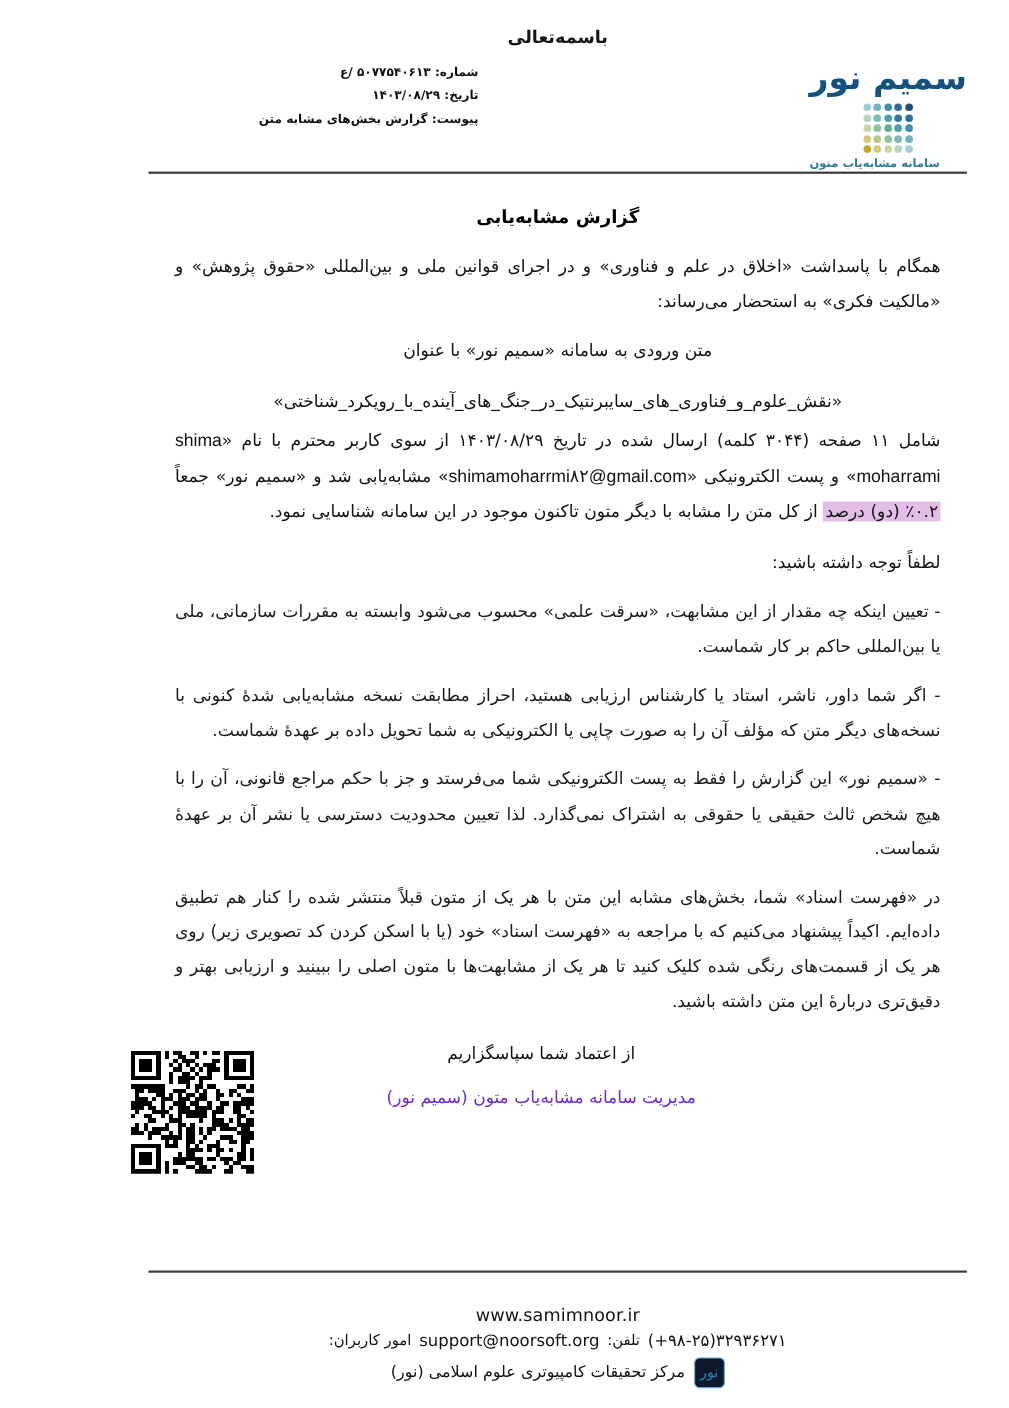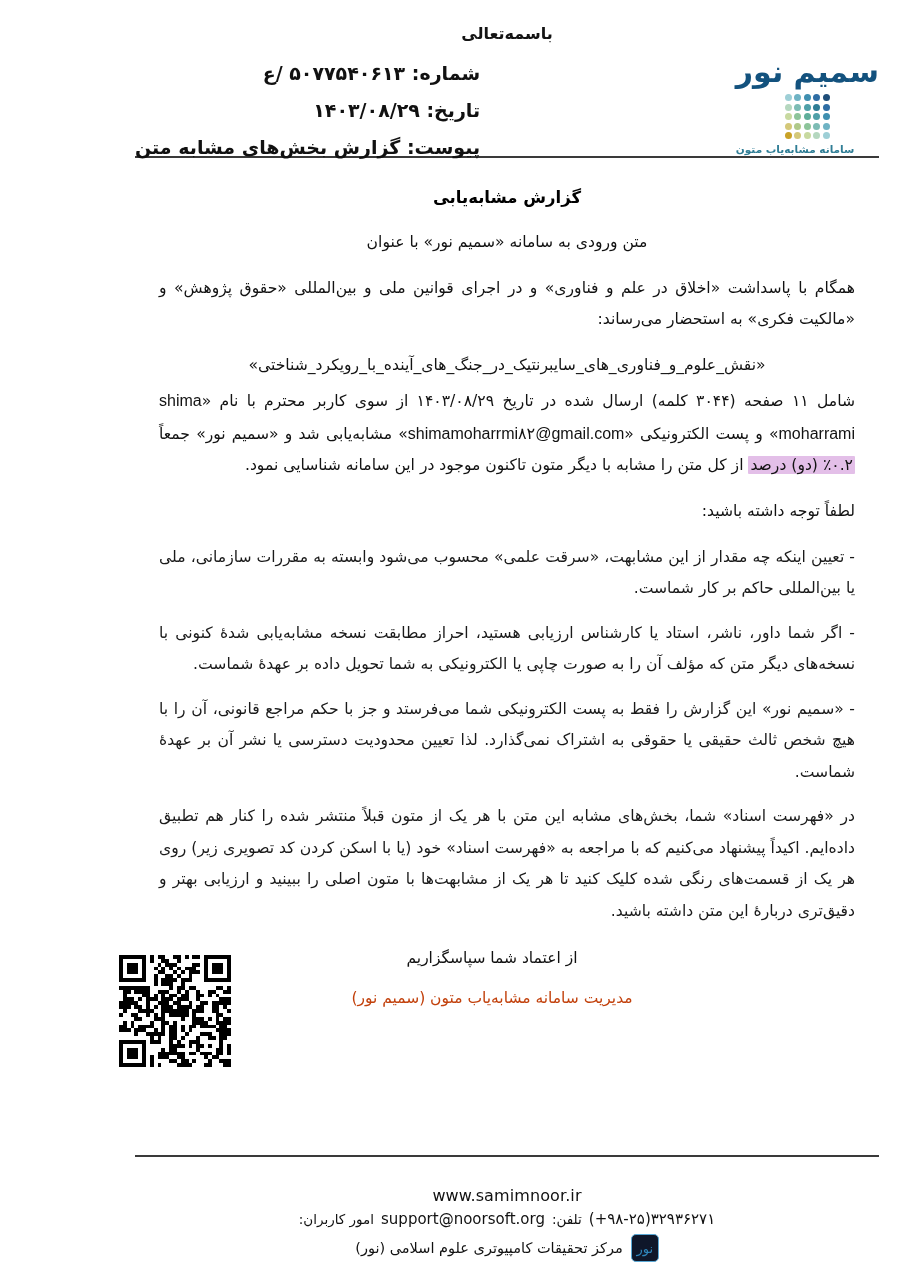--- a/index.html
+++ b/index.html
@@ -42,21 +42,21 @@
   .header-cols {
     display: flex;
     flex-direction: row-reverse;
     justify-content: space-between;
     align-items: flex-start;
     margin-top: 12px;
   }
   .meta-block {
     text-align: right;
     direction: rtl;
-    font-size: 19px;
+    font-size: 11px;
     line-height: 1.95;
     color: #111;
     font-weight: 600;
     padding-right: 6px;
     min-width: 300px;
   }
   .meta-line { white-space: nowrap; }
   .meta-label { font-weight: 600; }
 
   
@@ -183,21 +183,21 @@
     text-align: center;
     padding-right: 30px;
   }
   .sig-text .l1 {
     font-size: 15.5px;
     margin-bottom: 22px;
     color: #111;
   }
   .sig-text .l2 {
     font-size: 15.5px;
-    color: #c2410c;
+    color: #6d28d9;
   }
 
   
   .footer-rule {
     position: absolute;
     left: 38px;
     right: 38px;
     bottom: 123px;
     border-top: 2.2px solid #3a3a3a;
   }
@@ -310,23 +310,23 @@
       </div>
     </div>
   </div>
 
   <div class="rule"></div>
 
   <div class="content">
 
     <div class="doc-title">گزارش مشابه‌یابی</div>
 
+    <p class="para">همگام با پاسداشت «اخلاق در علم و فناوری» و در اجرای قوانین ملی و بین‌المللی «حقوق پژوهش» و «مالکیت فکری» به استحضار می‌رساند:</p>
+
     <p class="para center">متن ورودی به سامانه «سمیم نور» با عنوان</p>
-
-    <p class="para">همگام با پاسداشت «اخلاق در علم و فناوری» و در اجرای قوانین ملی و بین‌المللی «حقوق پژوهش» و «مالکیت فکری» به استحضار می‌رساند:</p>
 
     <p class="subject-line">«نقش_علوم_و_فناوری_های_سایبرنتیک_در_جنگ_های_آینده_با_رویکرد_شناختی»</p>
 
     <p class="para"><span>شامل ۱۱ صفحه (۳۰۴۴ کلمه) ارسال شده در تاریخ ۱۴۰۳/۰۸/۲۹ از سوی کاربر محترم با نام «</span><span class="latin">shima moharrami</span><span>» و پست الکترونیکی «</span><span class="latin">shimamoharrmi۸۲@gmail.com</span><span>» مشابه‌یابی شد و «سمیم نور» جمعاً </span><span class="highlight">۰.۲٪ (دو) درصد</span><span> از کل متن را مشابه با دیگر متون تاکنون موجود در این سامانه شناسایی نمود.</span></p>
 
     <p class="para rightal note">لطفاً توجه داشته باشید:</p>
 
     <p class="bullet-para">- تعیین اینکه چه مقدار از این مشابهت، «سرقت علمی» محسوب می‌شود وابسته به مقررات سازمانی، ملی یا بین‌المللی حاکم بر کار شماست.</p>
     <p class="bullet-para">- اگر شما داور، ناشر، استاد یا کارشناس ارزیابی هستید، احراز مطابقت نسخه مشابه‌یابی شدۀ کنونی با نسخه‌های دیگر متن که مؤلف آن را به صورت چاپی یا الکترونیکی به شما تحویل داده بر عهدۀ شماست.</p>
     <p class="bullet-para">- «سمیم نور» این گزارش را فقط به پست الکترونیکی شما می‌فرستد و جز با حکم مراجع قانونی، آن را با هیچ شخص ثالث حقیقی یا حقوقی به اشتراک نمی‌گذارد. لذا تعیین محدودیت دسترسی یا نشر آن بر عهدۀ شماست.</p>

